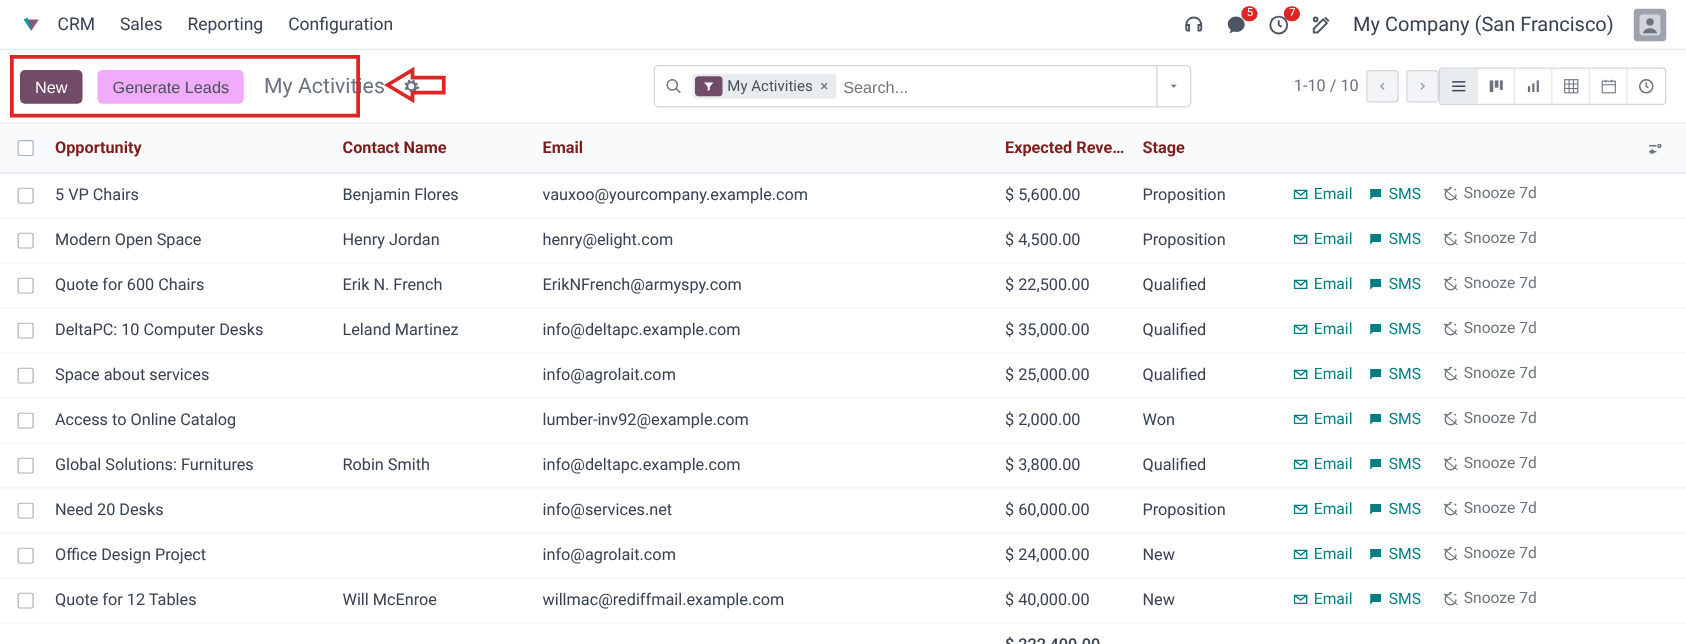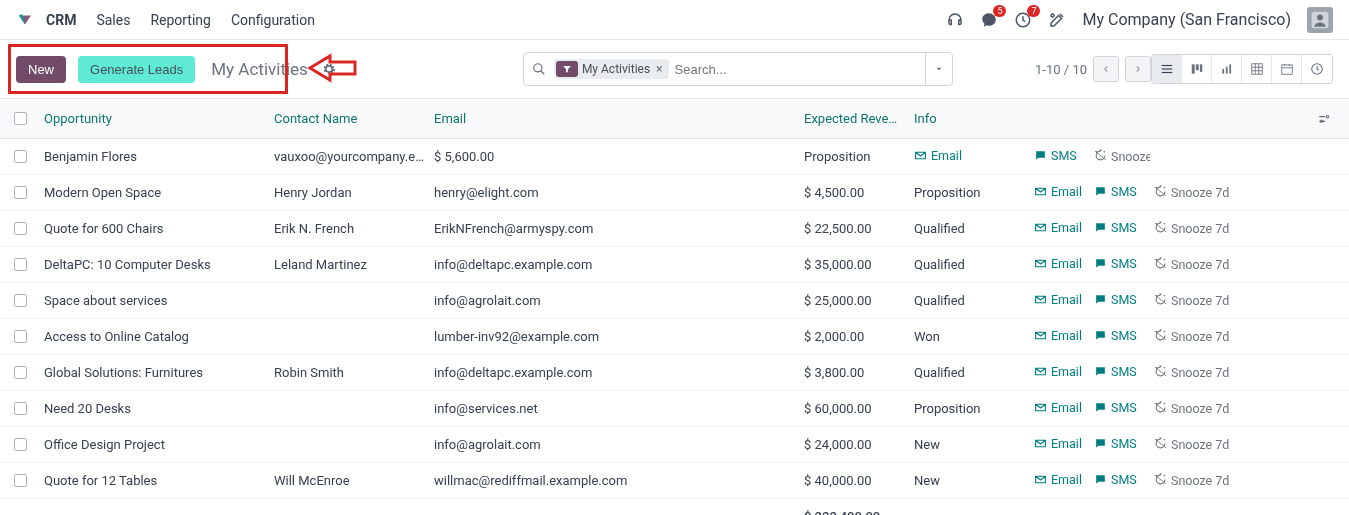--- a/index.html
+++ b/index.html
@@ -3,31 +3,31 @@
 <meta charset="utf-8">
 <style>
 * { box-sizing: border-box; margin: 0; padding: 0; }
 body { font-family: -apple-system, BlinkMacSystemFont, "Segoe UI", Roboto, sans-serif; font-size: 13px; color: #374151; background: #fff; width: 1349px; }
 
 
 .topnav { display: flex; align-items: center; height: 40px; padding: 0 16px; border-bottom: 1px solid #e5e7eb; }
 .logo { width: 18px; height: 18px; margin-right: 12px; }
 .nav-items { display: flex; gap: 20px; }
 .nav-item { color: #374151; cursor: pointer; font-size: 14px; }
-.nav-item.active { font-weight: 700; }
+.nav-item.active { font-weight: 400; }
 .topnav-right { margin-left: auto; display: flex; align-items: center; gap: 16px; }
 .icon-btn { position: relative; cursor: pointer; color: #4b5563; }
 .badge { position: absolute; top: -6px; right: -8px; background: #dc2626; color: #fff; border-radius: 8px; font-size: 9px; padding: 1px 4px; min-width: 12px; text-align: center; }
 .company { font-size: 16px; color: #374151; }
 .avatar { width: 26px; height: 26px; border-radius: 3px; background: #9ca3af; display:flex; align-items:center; justify-content:center; }
 
 
 .controlbar { display: flex; align-items: center; padding: 12px 16px; gap: 12px; position: relative; }
 .btn-new { background: #714b67; color: #fff; border: none; padding: 6px 12px; border-radius: 4px; cursor: pointer; font-size: 13px; }
-.btn-gen { background: #5eead4; color: #495057; border: none; padding: 6px 12px; border-radius: 4px; cursor: pointer; font-size: 13px; }
+.btn-gen { background: #f0abfc; color: #495057; border: none; padding: 6px 12px; border-radius: 4px; cursor: pointer; font-size: 13px; }
 .breadcrumb-title { font-size: 17px; color: #6b7280; margin-left: 4px; }
 .gear-small { color: #6b7280; cursor: pointer; margin-left: 2px; }
 
 .highlight-box { position: absolute; left: 8px; top: 4px; width: 280px; height: 50px; border: 3px solid #dc2626; pointer-events: none; }
 .arrow-annot { position: absolute; left: 305px; top: 10px; pointer-events: none; }
 
 
 .searchbox { margin-left: 175px; display: flex; align-items: center; border: 1px solid #d1d5db; border-radius: 4px; height: 34px; width: 430px; background:#fff; }
 .search-icon-wrap { padding: 0 8px; color: #6b7280; }
 .filter-chip { background: #714b67; color: #fff; padding: 3px 6px; border-radius: 3px; margin-right: 4px; display:flex; align-items:center; }
@@ -40,29 +40,29 @@
 .pager { display: flex; align-items: center; gap: 6px; color: #6b7280; font-size: 13px; }
 .pager-btn { width: 26px; height: 26px; border: 1px solid #d1d5db; background: #f3f4f6; display: flex; align-items: center; justify-content: center; cursor: pointer; border-radius: 3px; color:#9ca3af; }
 .view-switch { display: flex; border: 1px solid #d1d5db; border-radius: 3px; overflow: hidden; }
 .view-btn { width: 30px; height: 28px; display: flex; align-items: center; justify-content: center; cursor: pointer; color: #6b7280; border-right: 1px solid #e5e7eb; }
 .view-btn:last-child { border-right: none; }
 .view-btn.active { background: #e9ecef; color: #374151; }
 
 
 .table-wrap { border-top: 1px solid #e5e7eb; }
 .thead, .trow, .tfoot { display: grid; grid-template-columns: 40px 230px 160px 370px 110px 120px 60px 60px 120px 1fr; align-items: center; padding: 0 0 0 0; }
-.thead { height: 40px; font-weight: 400; color: #0f766e; border-bottom: 1px solid #dee2e6; background: #f9fafb; font-size: 13px; }
+.thead { height: 40px; font-weight: 700; color: #7f1d1d; border-bottom: 1px solid #dee2e6; background: #f9fafb; font-size: 13px; }
 .thead .cell-rev { text-align: right; padding-right: 8px; }
 .trow { height: 36px; border-bottom: 1px solid #f1f3f5; font-size: 13px; }
 .cell { padding: 0 4px; white-space: nowrap; overflow: hidden; text-overflow: ellipsis; }
 .cell-chk { display: flex; justify-content: center; }
 .chk { width: 13px; height: 13px; border: 1px solid #adb5bd; border-radius: 2px; cursor: pointer; background:#fff; }
 .cell-rev { text-align: left; padding-right: 8px; }
 .action-link { color: #017e84; cursor: pointer; display: inline-flex; align-items: center; gap: 4px; font-size: 12.5px; }
-.action-snooze { color: #6c757d; cursor: pointer; display: inline-flex; align-items: flex-start; gap: 4px; font-size: 12.5px; }
+.action-snooze { color: #6c757d; cursor: pointer; display: inline-flex; align-items: flex-end; gap: 4px; font-size: 12.5px; }
 .cell-settings { display:flex; justify-content:flex-end; padding-right:18px; color: #6b7280; cursor:pointer; }
 .tfoot { height: 36px; font-weight: 500; border-bottom: 1px solid #dee2e6; }
 
 svg { display: block; }
 </style>
 </head>
 <body>
 
 <div class="topnav">
   <div class="logo">
@@ -214,38 +214,39 @@
 
 <div class="table-wrap">
   <div class="thead">
     <div class="cell cell-chk">
         <div class="chk"></div>
       </div>
     <div class="cell">Opportunity</div>
     <div class="cell">Contact Name</div>
     <div class="cell">Email</div>
     <div class="cell cell-rev">Expected Revenue</div>
-    <div class="cell">Info</div>
+    <div class="cell">Stage</div>
     <div class="cell"></div>
       <div class="cell"></div>
       <div class="cell"></div>
     <div class="cell-settings">
       <svg width="14" height="14" viewBox="0 0 24 24" fill="none" stroke="currentColor" stroke-width="2">
           <path d="M4 8h10M4 16h10"></path>
           <circle cx="18" cy="8" r="2"></circle>
           <circle cx="8" cy="16" r="2"></circle>
         </svg>
     </div>
   </div>
 
   <div id="rows-container">
       <div class="trow">
     <div class="cell cell-chk">
           <div class="chk"></div>
         </div>
+    <div class="cell">5 VP Chairs</div>
     <div class="cell">Benjamin Flores</div>
     <div class="cell">vauxoo@yourcompany.example.com</div>
     <div class="cell cell-rev">$ 5,600.00</div>
     <div class="cell">Proposition</div>
     <div class="cell"><span class="action-link">
             <svg width="13" height="13" viewBox="0 0 24 24" fill="currentColor">
               <path d="M3 6h18v12H3z M3 6l9 7 9-7" fill="none" stroke="currentColor" stroke-width="2"></path>
             </svg>
             <span>Email</span>
           </span></div>

